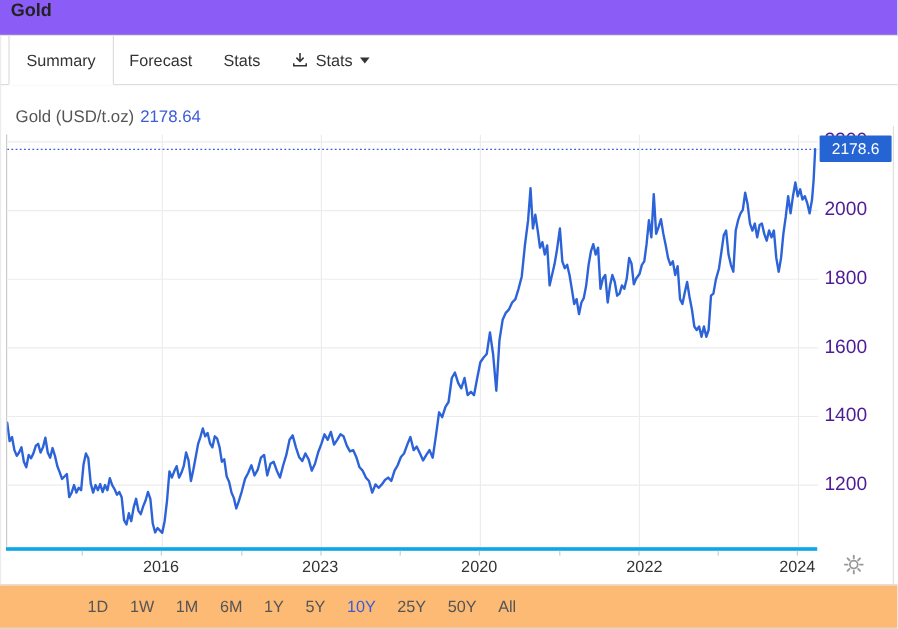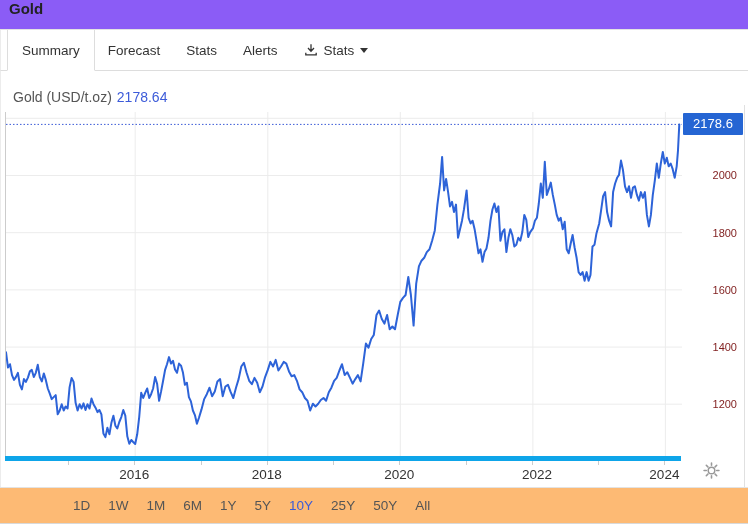--- a/index.html
+++ b/index.html
@@ -29,27 +29,27 @@
   .q-sym { color:#555; }
   .q-price { margin-left:5px; }
   .q-chg { margin-left:8px; }
 
   
   .chart-wrap { position:relative; height:382px; border-left:1px solid #ececec; }
   .plot { position:absolute; left:4px; top:7px; width:676px; height:344px;
           border-left:1px solid #ccc; cursor:crosshair; }
   .right-rail { position:absolute; left:680px; top:0; width:64px; height:382px;
                 border-right:1px solid #e0e0e0; }
-  .ylab { position:absolute; left:6px; width:50px; height:18px; font-size:11px;
-          color:#7f1d1d; line-height:18px;text-align:right; }
+  .ylab { position:absolute; left:6px; width:50px; height:18px; font-size:16px;
+          color:#4c1d95; line-height:18px; }
   .badge { position:absolute; left:2px; width:60px; height:22px; color:#fff;
            font-size:13px; text-align:center; line-height:22px; z-index:3;
            border-radius:1px; }
   .xaxis { position:absolute; left:4px; top:351px; width:676px; height:28px;
-           border-top:5px solid #0ea5e9; }
+           border-top:3px solid #0ea5e9; }
   .xtick { position:absolute; top:0; width:1px; height:4px; background:#ccc; }
   .xlab { position:absolute; top:6px; width:44px; margin-left:-22px;
           text-align:center; font-size:13.5px; color:#333; }
   .gear { position:absolute; left:699px; top:354px; width:22px; height:22px;
           cursor:pointer; display:flex; align-items:center; justify-content:center; }
 
   
   .ranges { height:37px; background:#fdba74; border-top:1px solid #e3e3e3;
             border-bottom:1px solid #d9d9d9; display:flex; align-items:center;
             padding-left:64px; }
@@ -65,23 +65,20 @@
 
 <div class="tabs">
   <div class="tab active">
     <span>Summary</span>
   </div>
   <div class="tab">
     <span>Forecast</span>
   </div>
   <div class="tab">
     <span>Stats</span>
-  </div>
-  <div class="tab">
-    <span>Alerts</span>
   </div>
   <div class="tab">
     <span class="dl">
       <svg width="14" height="14" viewBox="0 0 14 14">
         <path d="M7 1.2v6.2M4 5l3 3.2 3-3.2M1.8 9.8v2h10.4v-2" fill="none" stroke="#333" stroke-width="1.3"></path>
       </svg>
     </span>
     <span>Stats</span>
     <span class="caret"></span>
   </div>
@@ -122,21 +119,21 @@
       <div class="xtick" style="left: 129.2px;"></div>
       <div class="xtick" style="left: 195.5px;"></div>
       <div class="xtick" style="left: 261.8px;"></div>
       <div class="xtick" style="left: 328.1px;"></div>
       <div class="xtick" style="left: 394.3px;"></div>
       <div class="xtick" style="left: 460.6px;"></div>
       <div class="xtick" style="left: 526.9px;"></div>
       <div class="xtick" style="left: 593.2px;"></div>
       <div class="xtick" style="left: 659.4px;"></div>
       <div class="xlab" style="left: 129.2px;">2016</div>
-      <div class="xlab" style="left: 261.8px;">2018</div>
+      <div class="xlab" style="left: 261.8px;">2023</div>
       <div class="xlab" style="left: 394.3px;">2020</div>
       <div class="xlab" style="left: 532px;">2022</div>
       <div class="xlab" style="left: 659.4px;">2024</div>
     </div>
   <div class="gear">
     <svg width="17" height="17" viewBox="0 0 16 16">
       <circle cx="8" cy="8" r="3.1" fill="none" stroke="#999" stroke-width="1.4"></circle>
       <path d="M8 1v2.1M8 12.9V15M1 8h2.1M12.9 8H15M3.1 3.1l1.5 1.5M11.4 11.4l1.5 1.5M12.9 3.1l-1.5 1.5M4.6 11.4l-1.5 1.5" stroke="#999" stroke-width="1.5" stroke-linecap="round"></path>
     </svg>
   </div>

